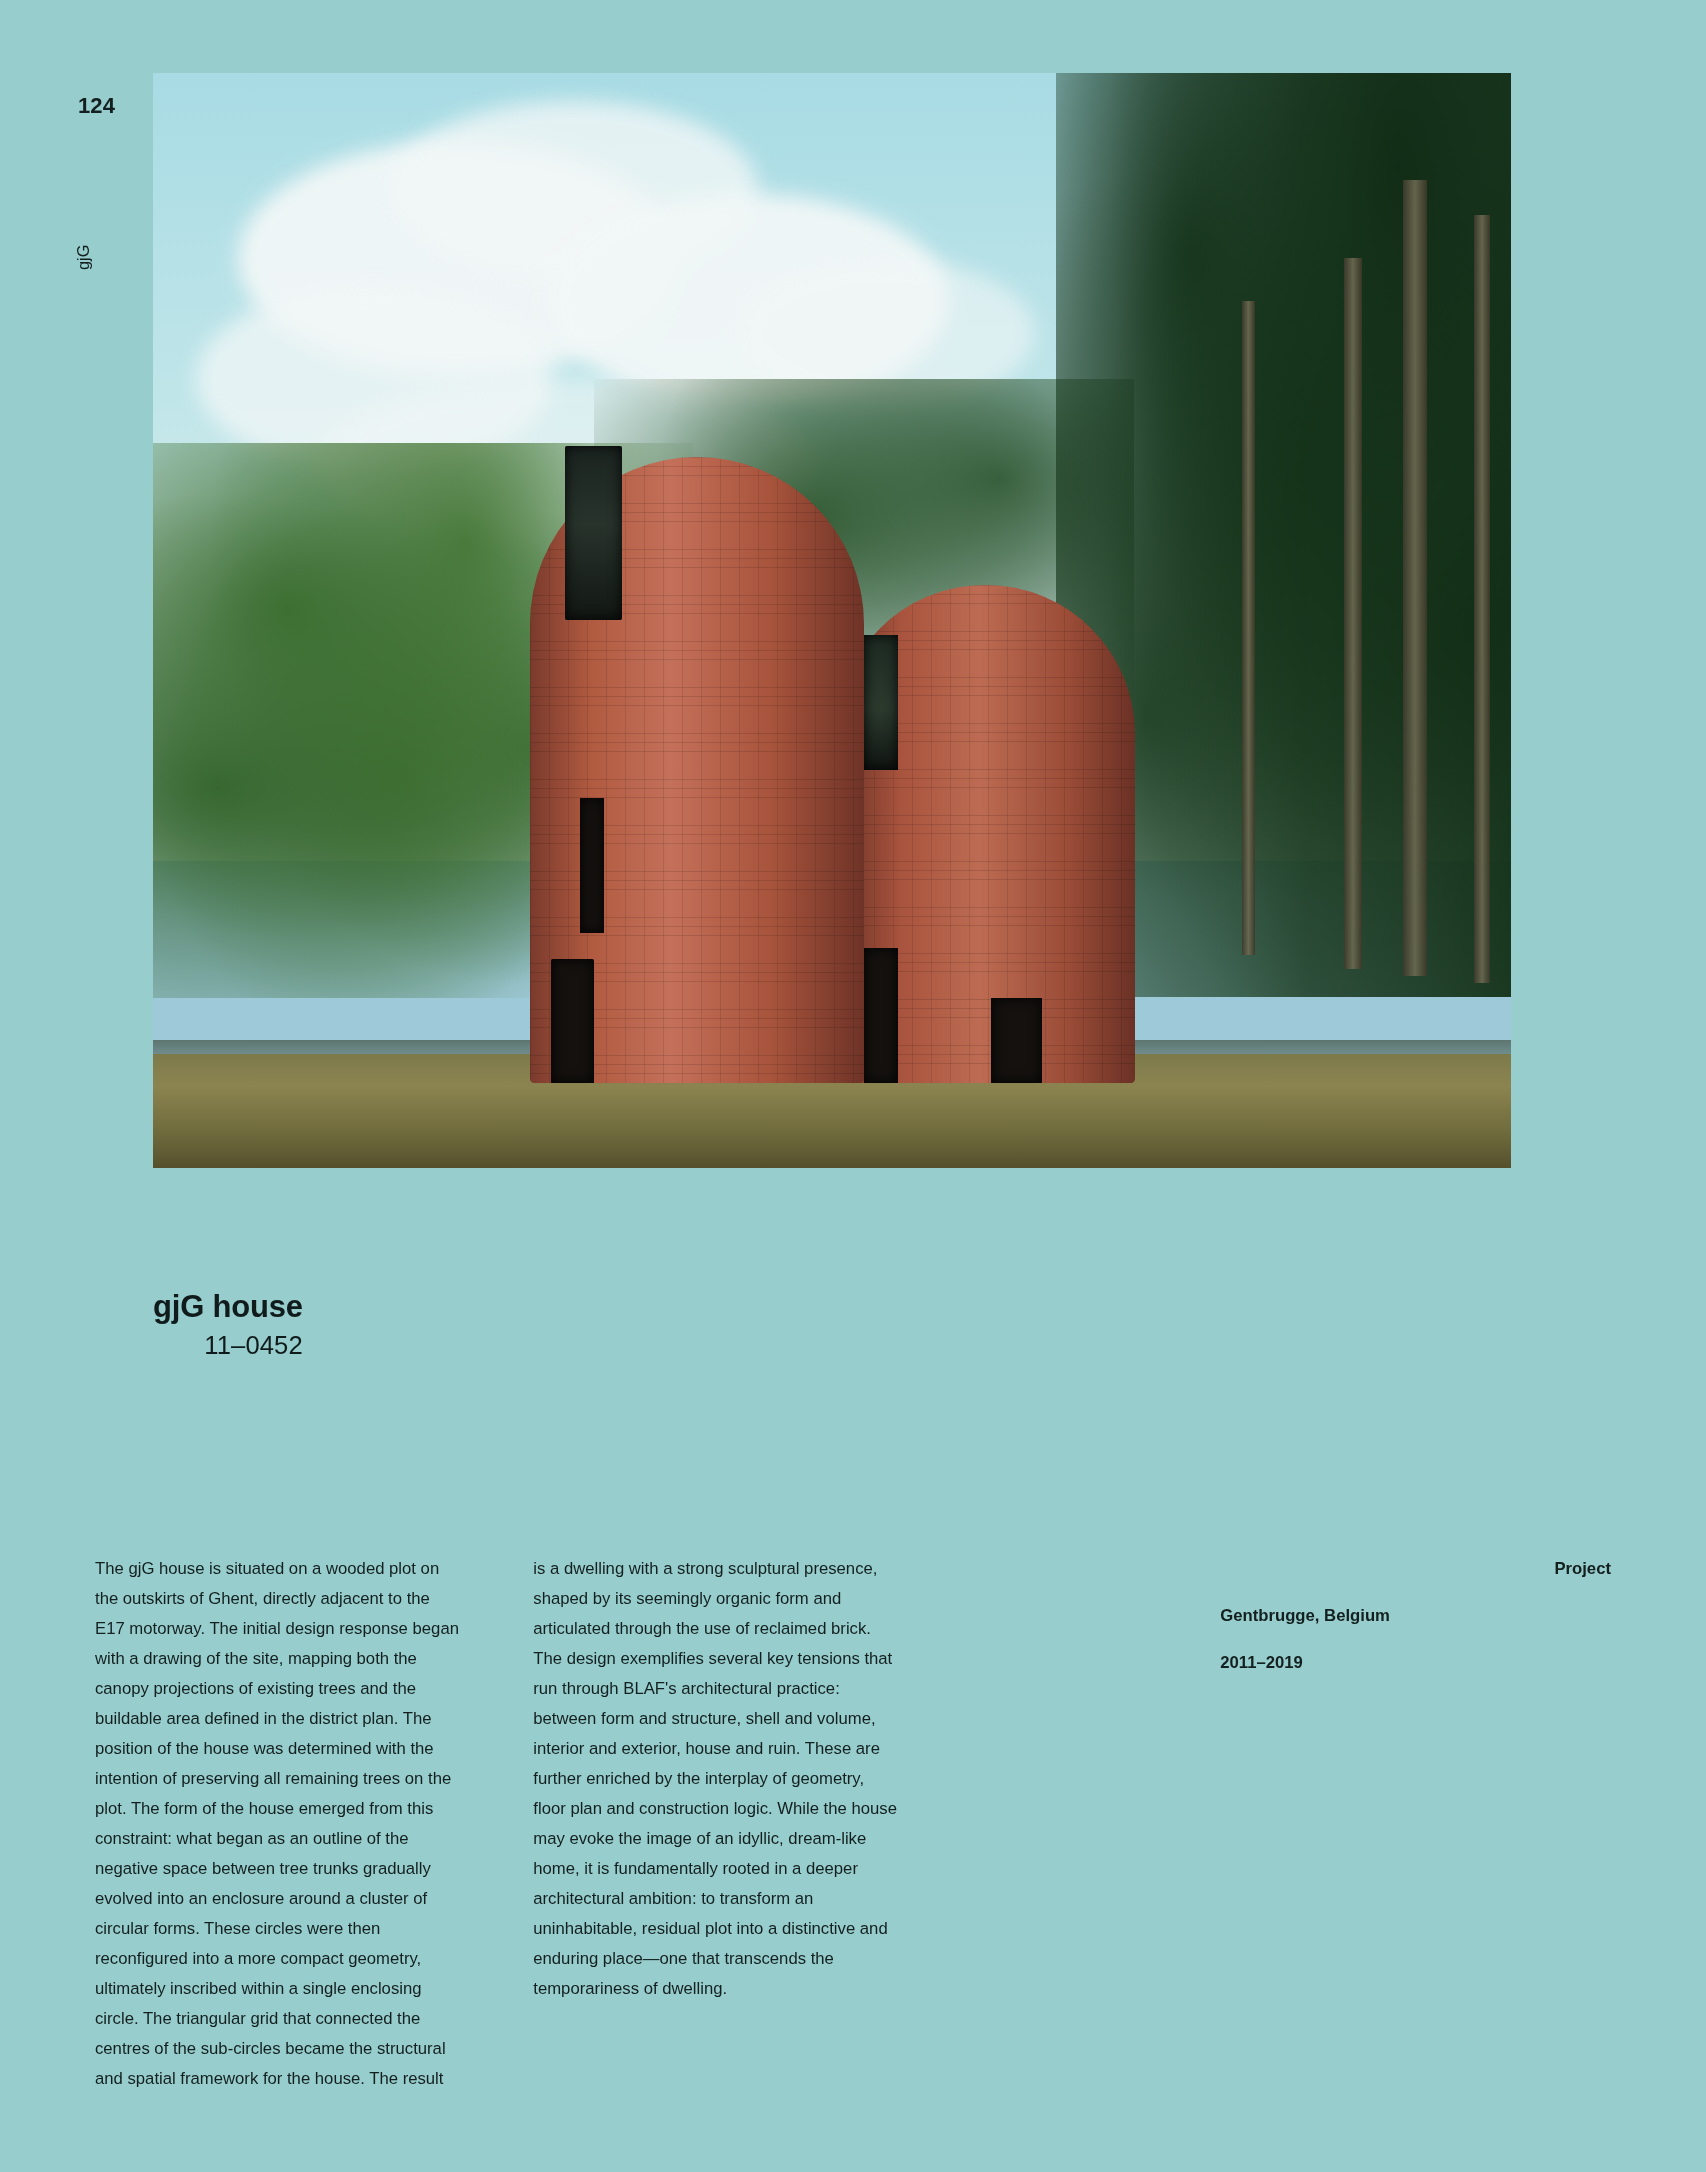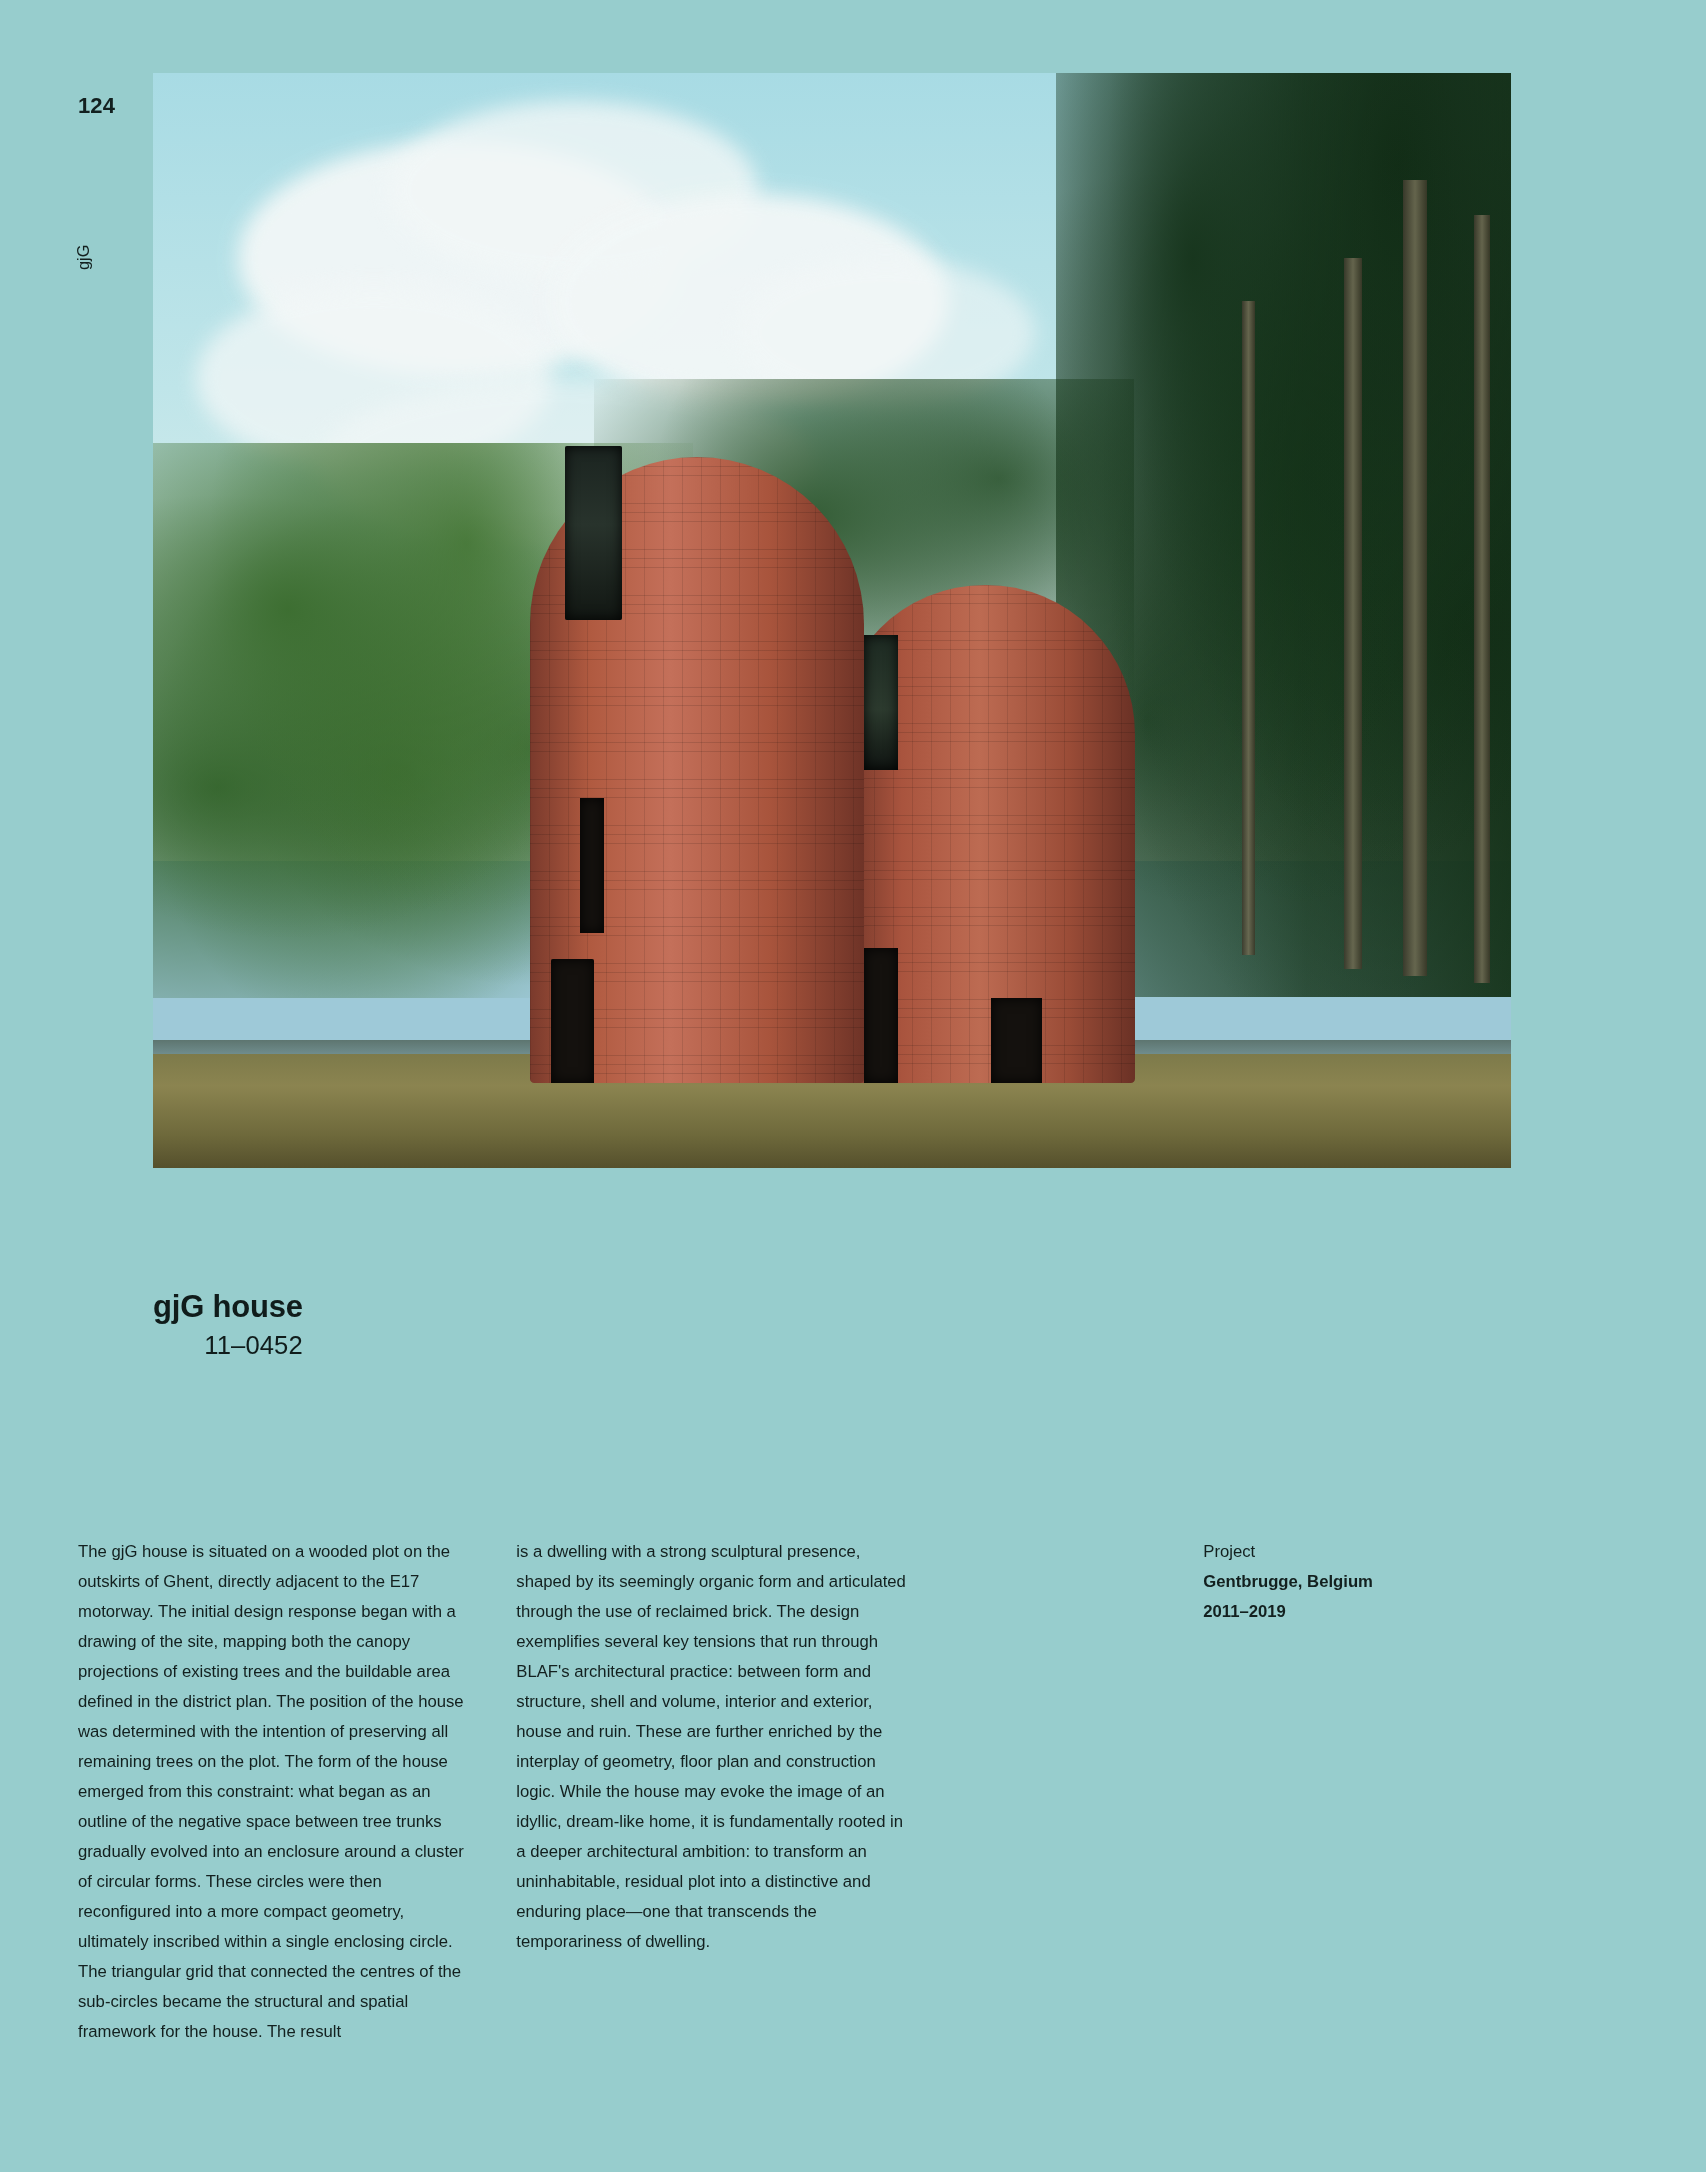--- a/index.html
+++ b/index.html
@@ -222,28 +222,29 @@
     top: 1537px;
     width: 1550px;
     display: flex;
     gap: 0;
   }
   .col {
     font-size: 16.7px;
     line-height: 30px;
     color: #13201f;
   }
-  .col p { margin: 0; }
+  .col p { margin: 17px; }
   .col-1 { width: 469px; padding-right: 17px; }
   .col-2 { width: 469px; padding-left: 21.3px; padding-right: 17px; }
   .col-3 { width: 498px; padding-left: 270px; }
 
   .meta-head {
-    font-weight: 400;
+    font-weight: 700;
     margin: 0 0 0 0;
+    text-align: right;
   }
   .meta-line { margin: 0; font-weight: bold; }
 </style>
 </head>
 <body>
 
 <div class="page">
 
   <div class="folio">124</div>
   <div class="running-head">gjG</div>

